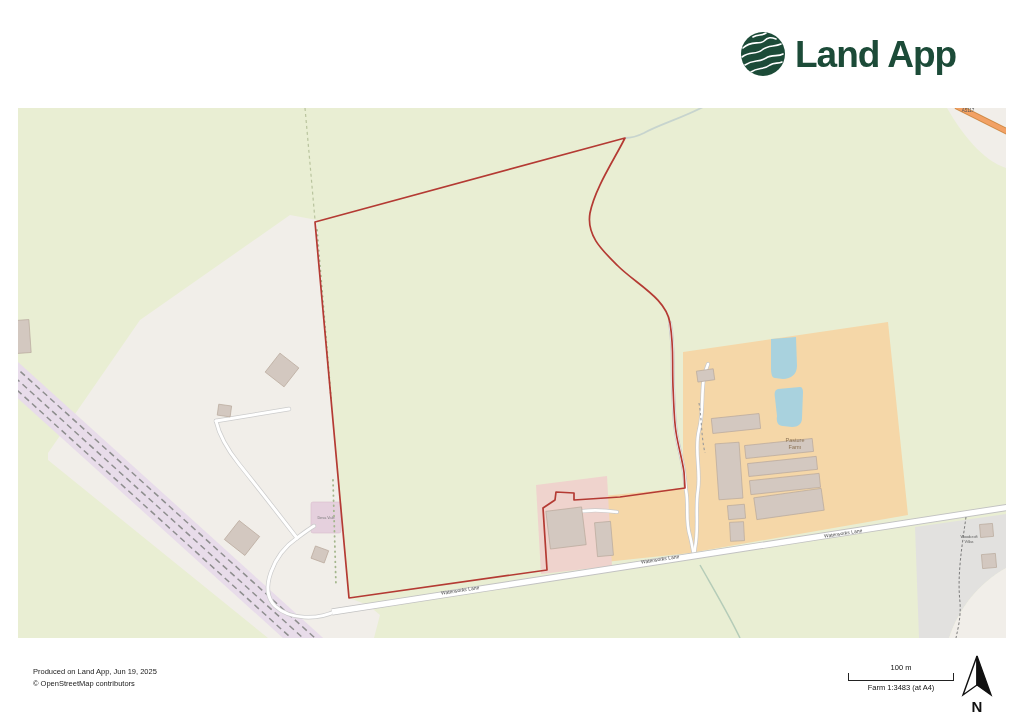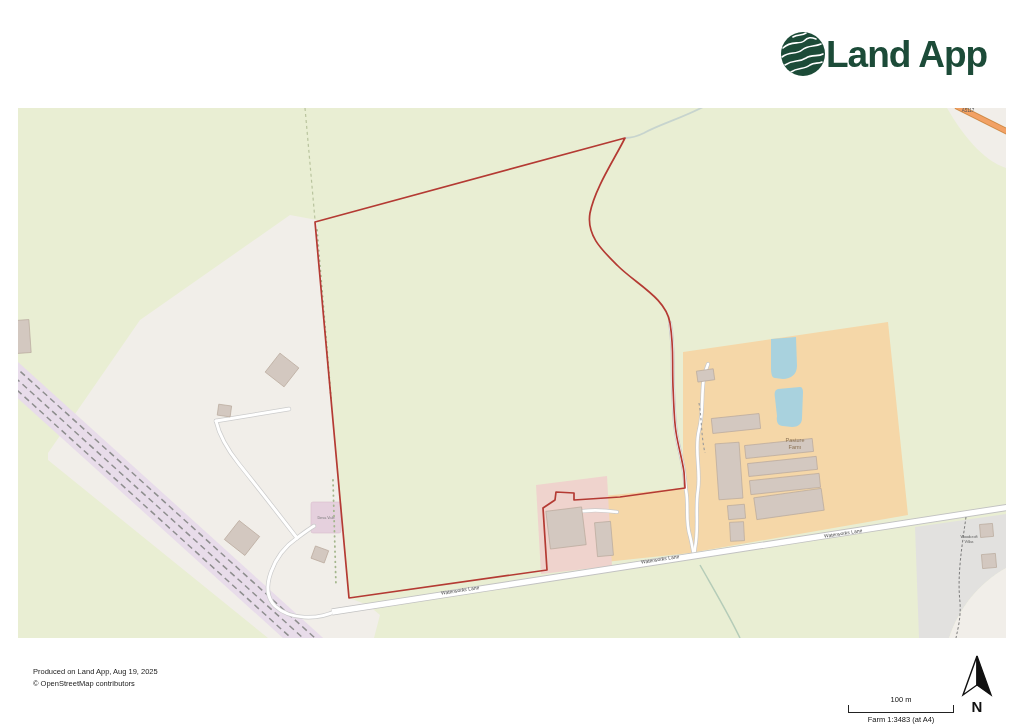--- a/index.html
+++ b/index.html
@@ -1,30 +1,30 @@
 <!DOCTYPE html>
 <html><head>
 <meta charset="utf-8">
 <style>
   html,body{margin:0;padding:0;}
   body{
     width:1024px;height:724px;position:relative;background:#ffffff;
     font-family:"Liberation Sans", sans-serif;overflow:hidden;
   }
   
-  .logo{position:absolute;left:780px;top:31px;display:flex;align-items:center;}
+  .logo{position:absolute;left:740px;top:31px;display:flex;align-items:center;gap:9px;}
   .logo-text{font-size:37px;font-weight:800;letter-spacing:-1px;color:#1c4b38;line-height:1;}
   
   .map{position:absolute;left:18px;top:108px;width:988px;height:530px;overflow:hidden;background:#e9eed3;}
   .map svg{display:block;}
   
   .attribution{position:absolute;left:33px;top:666px;font-size:7.5px;color:#222;line-height:1.55;}
   .scalebar{position:absolute;left:848px;top:663px;width:106px;text-align:center;font-size:7.5px;color:#111;}
   .scalebar .bar{height:7px;border-left:1.3px solid #222;border-right:1.3px solid #222;border-bottom:1.3px solid #222;margin:1px 0 2px 0;}
-  .scalebar .dist{display:block;margin-top:32px;}
+  .scalebar .dist{display:block;}
   .compass{position:absolute;left:955px;top:652px;width:44px;height:64px;}
 </style>
 </head>
 <body>
 
 <div class="logo">
   <svg width="46" height="46" viewBox="0 0 46 46">
     <defs>
         <clipPath id="logoClip">
           <circle cx="23" cy="23" r="22"></circle>
@@ -166,21 +166,21 @@
 
     <text x="951" y="430" font-size="3.8" fill="#5a5a5a" text-anchor="middle">Woodcroft</text>
     <text x="951" y="435" font-size="3.8" fill="#5a5a5a" text-anchor="middle">Villas</text>
 
     <text x="950" y="4" font-size="4.5" fill="#555555" text-anchor="middle">A5117</text>
   </g>
 </svg>
 </div>
 
 <div class="attribution">
-  <div>Produced on Land App, Aug 19, 2025</div>
+  <div>Produced on Land App, Jun 19, 2025</div>
   <div>© OpenStreetMap contributors</div>
 </div>
 
 <div class="scalebar">
   <span class="dist">100 m</span>
   <div class="bar"></div>
   <span>Farm 1:3483 (at A4)</span>
 </div>
 
 <svg class="compass" viewBox="0 0 44 64">

